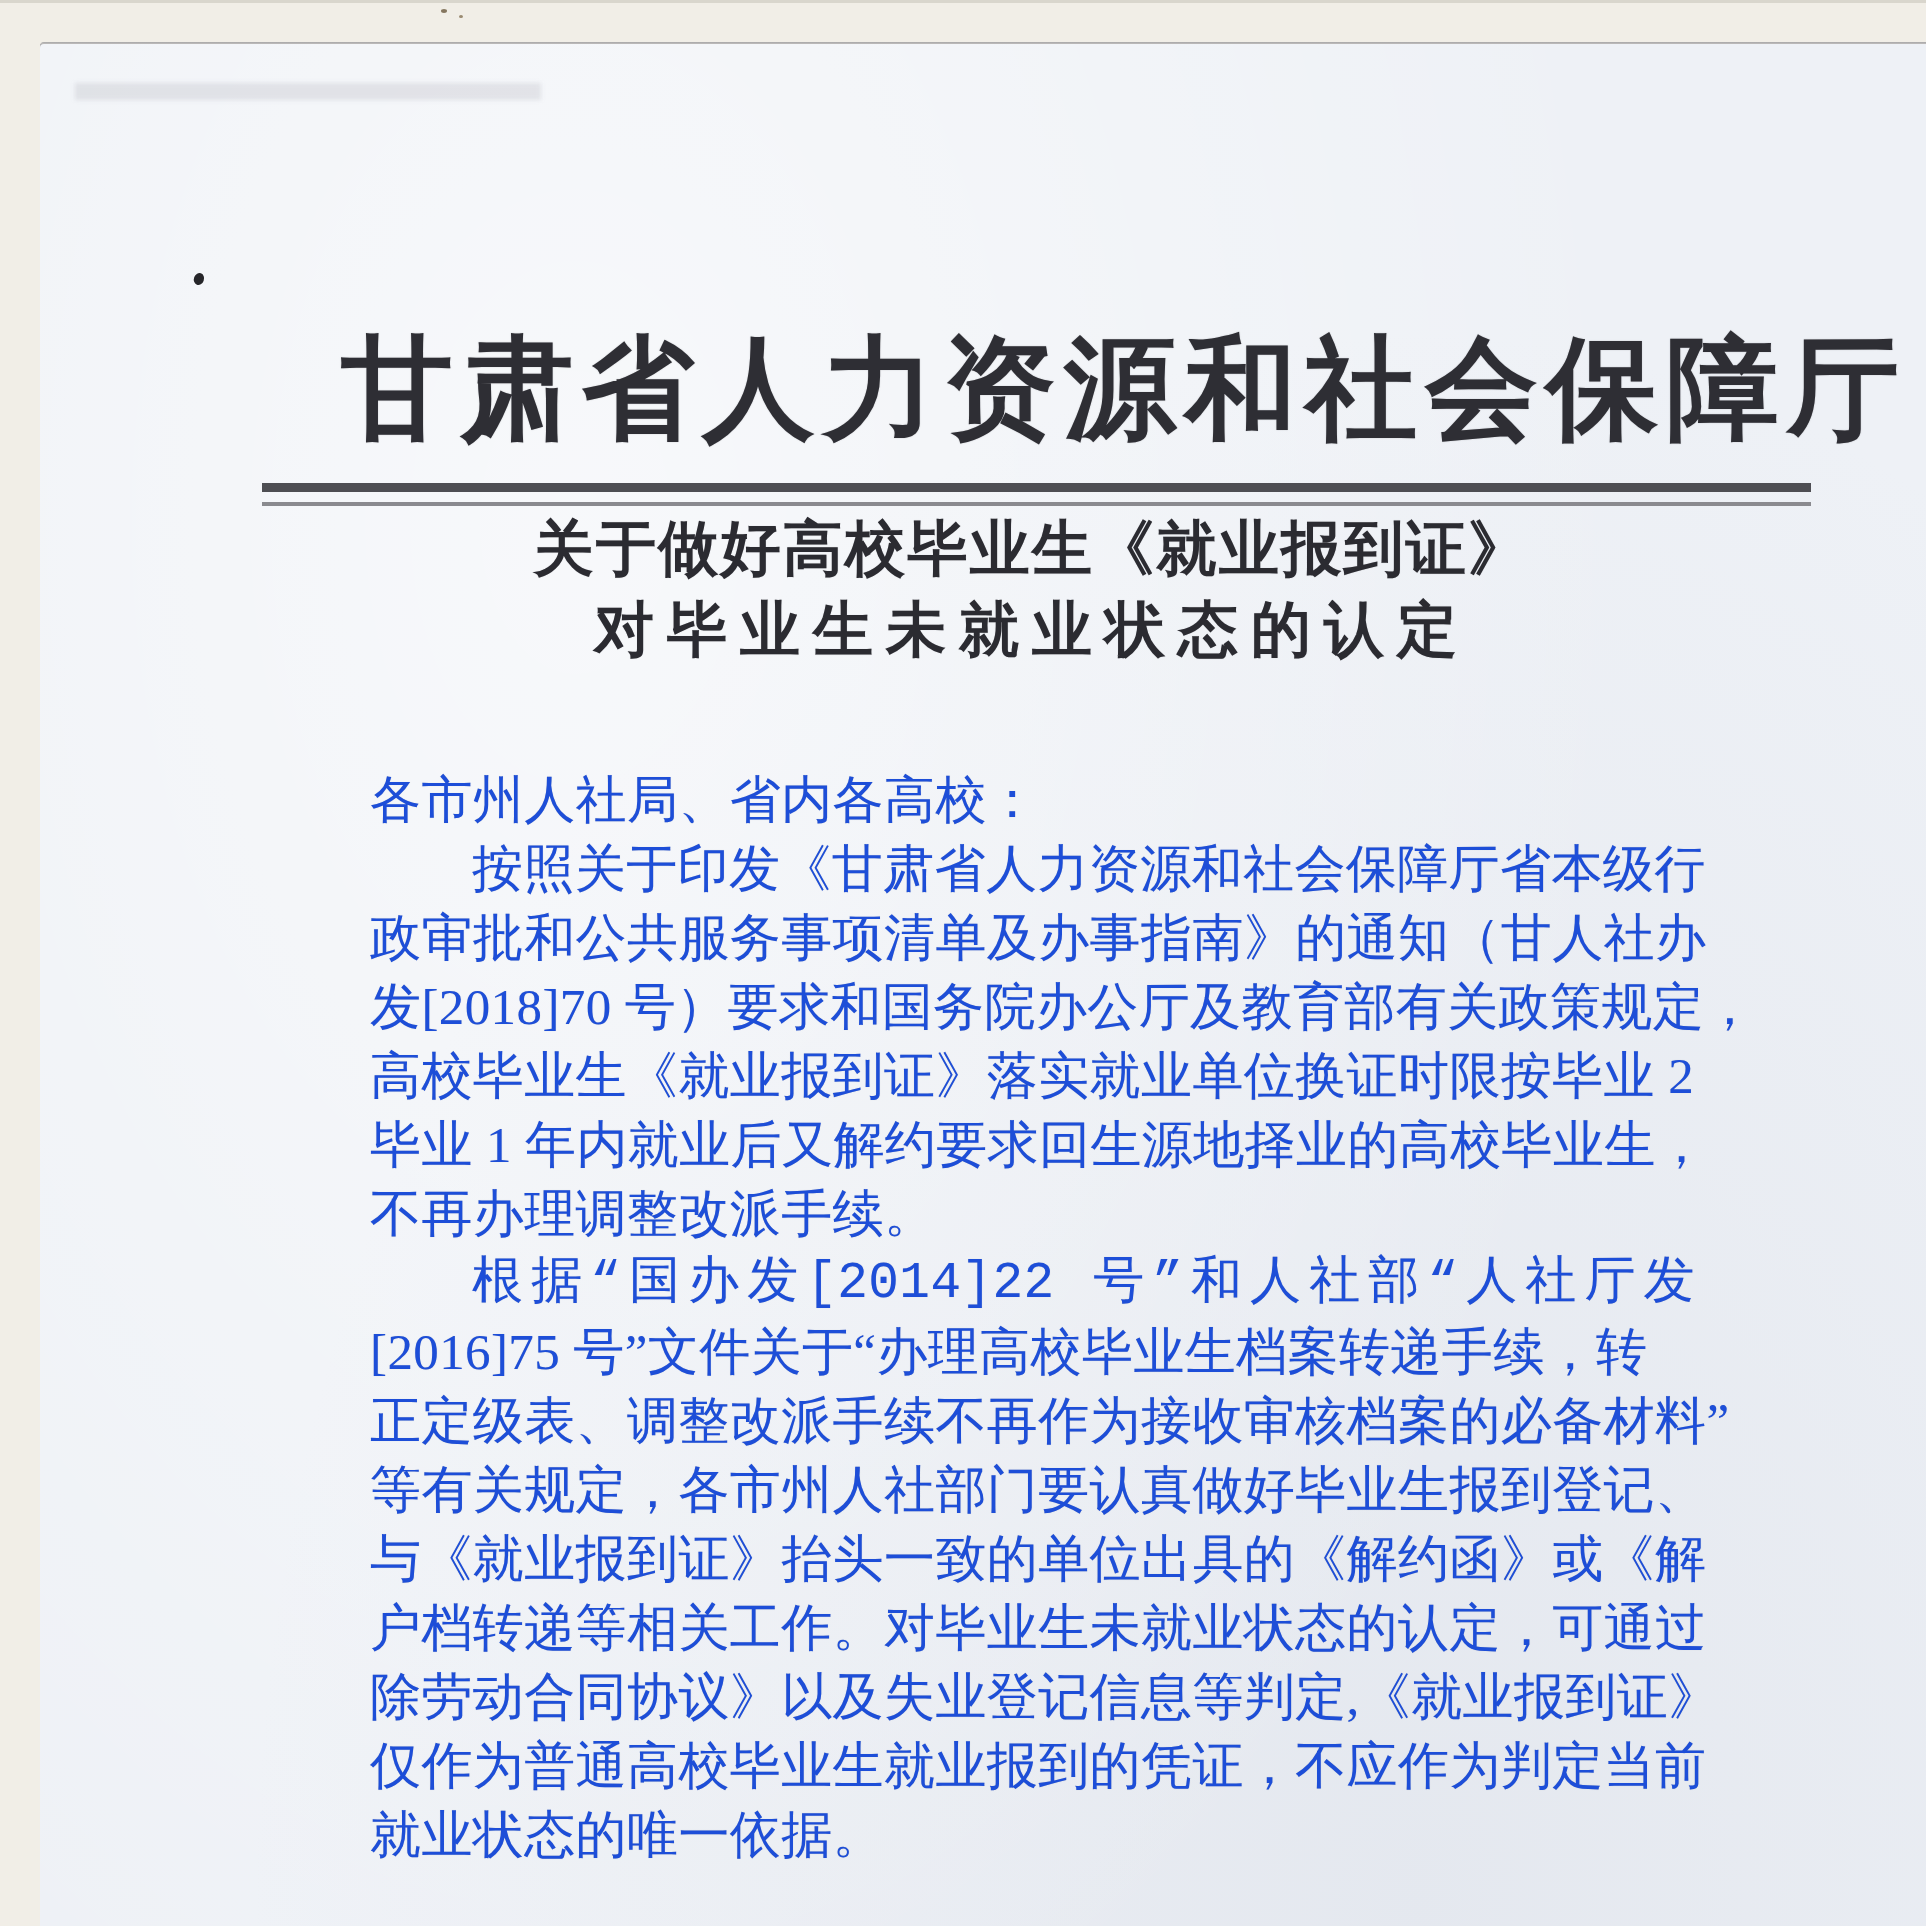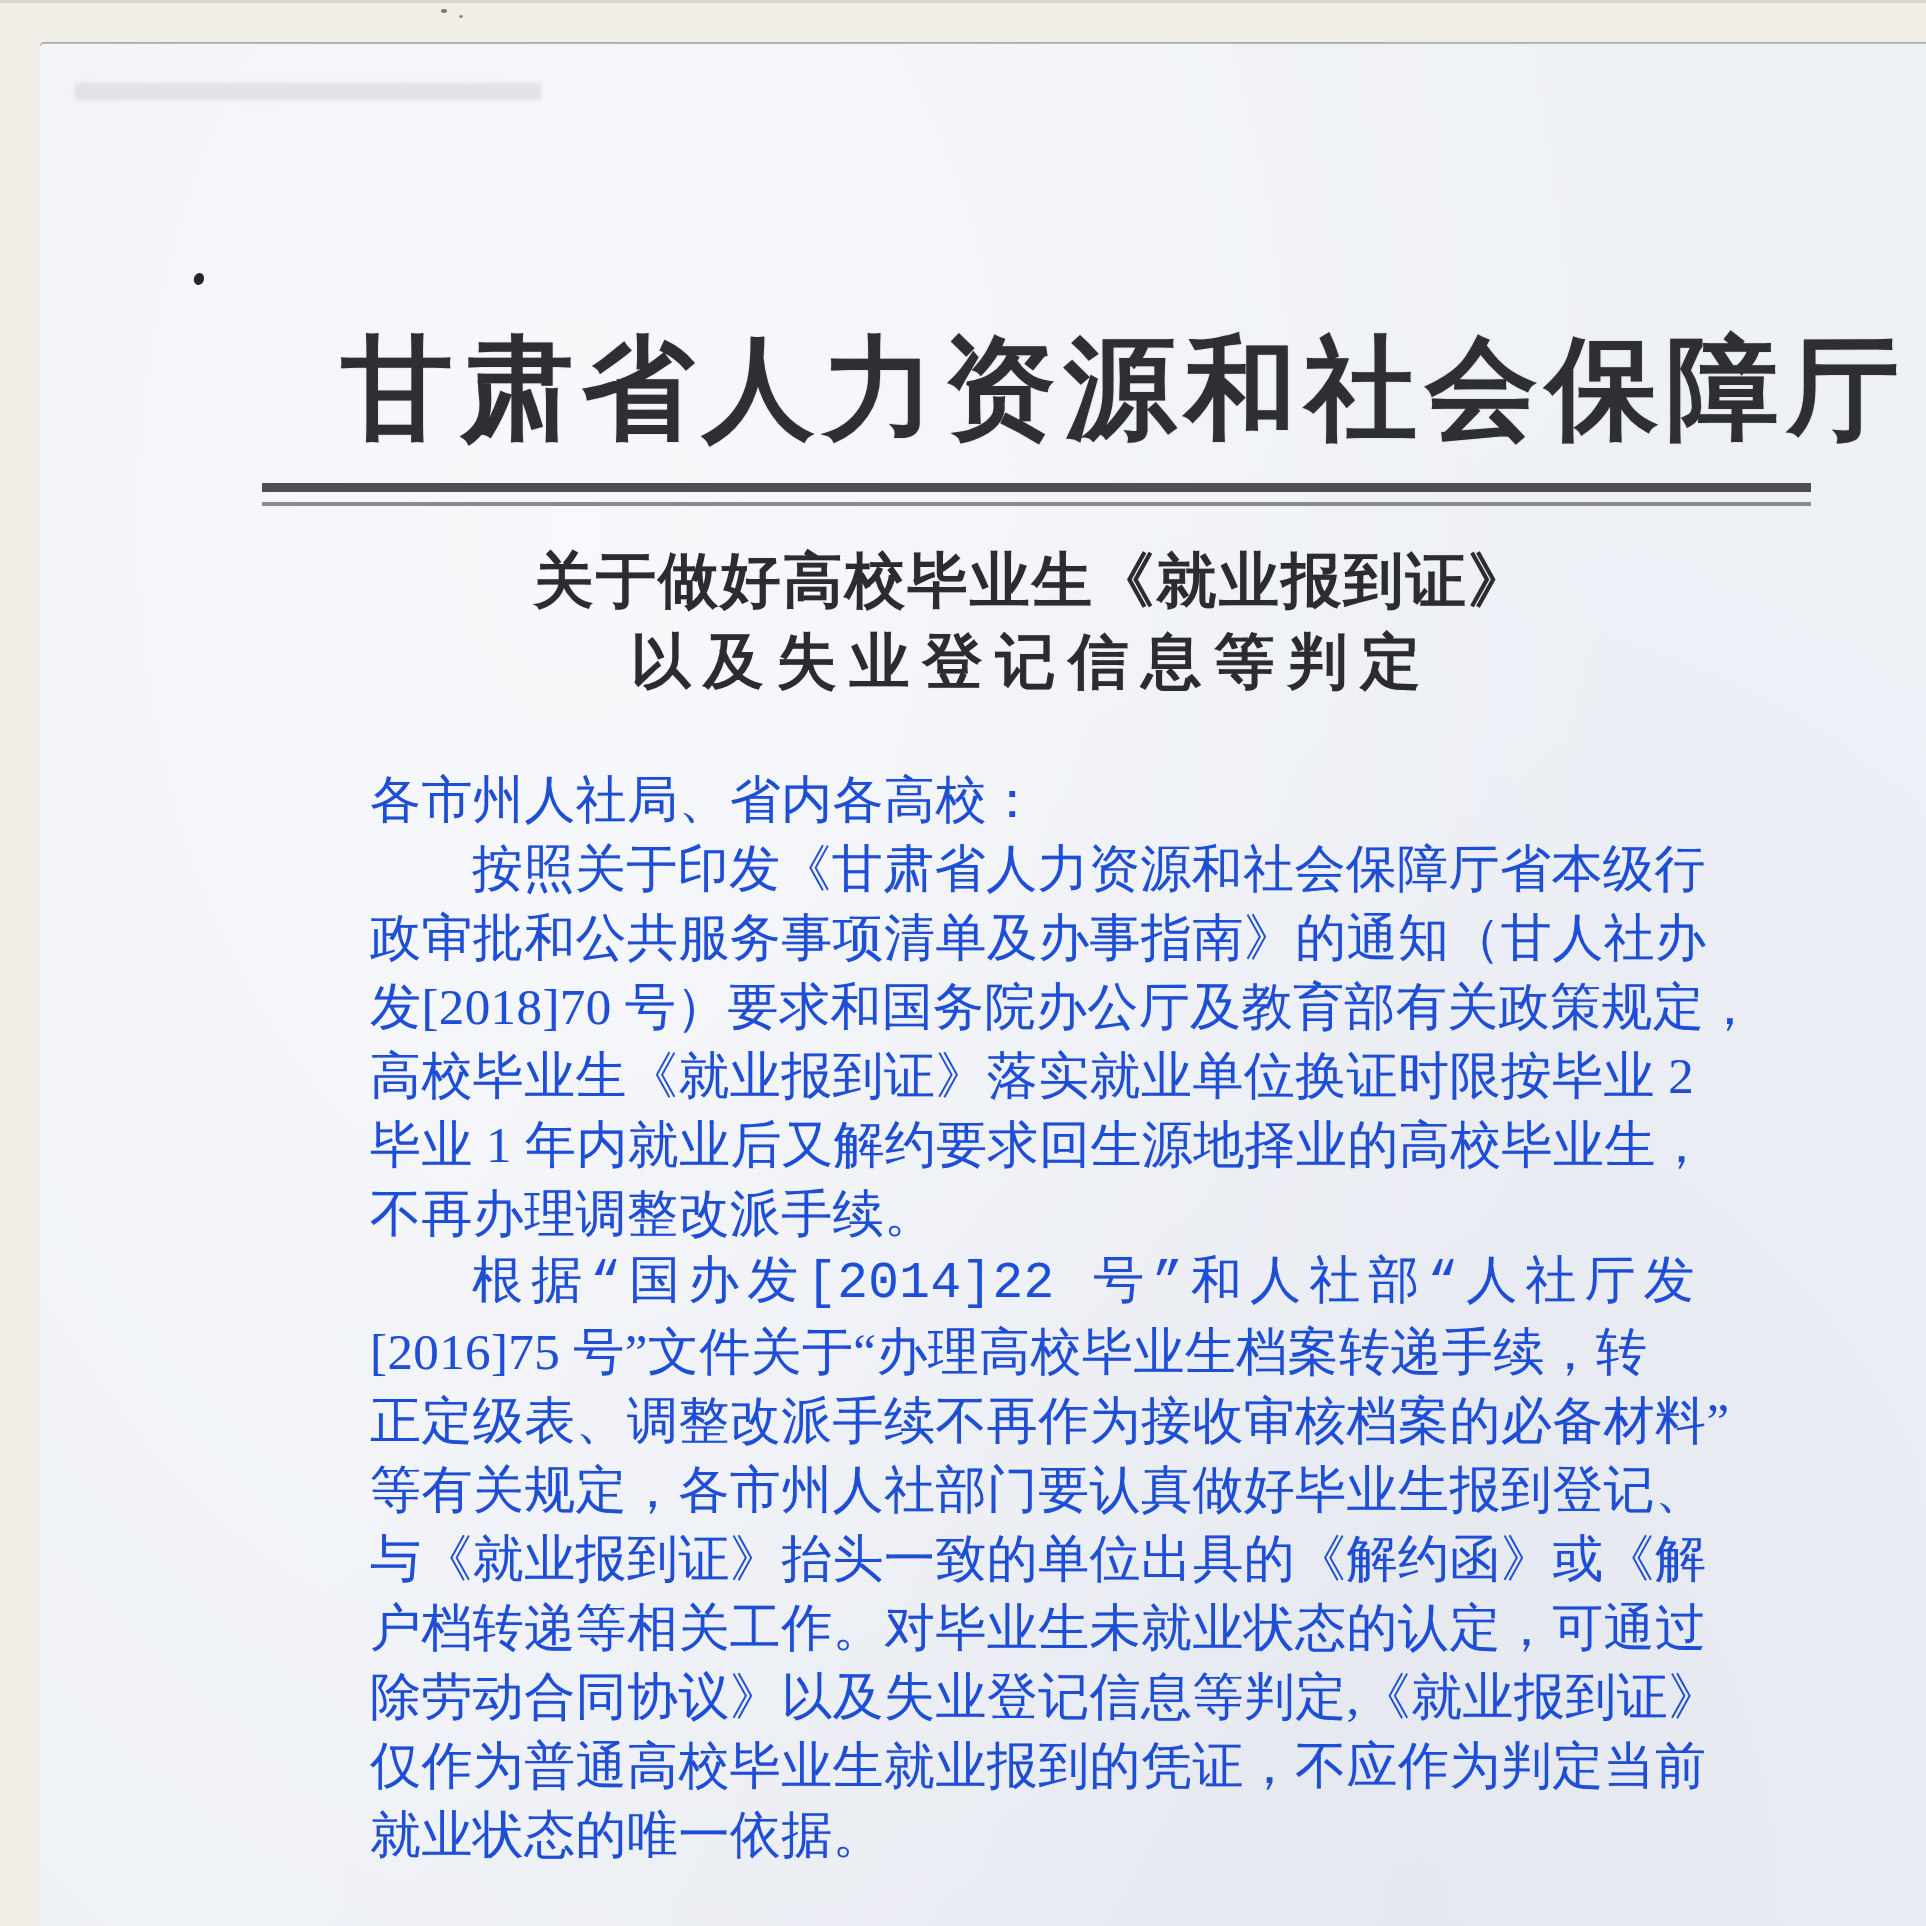--- a/index.html
+++ b/index.html
@@ -37,21 +37,21 @@
     font-size:112px;line-height:119px;font-weight:700;
     letter-spacing:8.5px;color:#2e2e34;
     text-shadow:0 0 1.2px rgba(46,46,52,.35);
     margin-left:44px;
   }
   .rule-thick-top{position:absolute;left:262px;top:483px;width:1549px;height:9.2px;background:#4e4e53;}
   .rule-thin-top{position:absolute;left:262px;top:502px;width:1549px;height:3.5px;background:#8a8a8f;}
   
   .doc-title{position:absolute;left:327px;width:1410px;text-align:center;white-space:nowrap;
     font-weight:700;color:#2b2b31;font-size:60px;line-height:64px;
-    text-shadow:0 0 0.8px rgba(43,43,49,.3);margin-top:32px;}
+    text-shadow:0 0 0.8px rgba(43,43,49,.3);}
   .doc-title.l1{top:517px;letter-spacing:2.3px;}
   .doc-title.l2{top:598px;letter-spacing:13px;}
   
   .body-block{position:absolute;left:370px;top:766px;width:1333px;}
   .line{
     white-space:nowrap;height:69px;line-height:69px;
     font-size:51px;letter-spacing:0.4px;color:#1d4ed8;
     text-shadow:0 0 0.8px rgba(61,61,68,.25);
   }
   .indent{padding-left:102px;}
@@ -69,21 +69,21 @@
 <div class="band"></div>
 <div class="dot"></div>
 <div class="speck1"></div>
 <div class="speck2"></div>
 
 <div class="agency">甘肃省人力资源和社会保障厅</div>
 <div class="rule-thick-top"></div>
 <div class="rule-thin-top"></div>
 
 <div class="doc-title l1">关于做好高校毕业生《就业报到证》</div>
-<div class="doc-title l2">以及失业登记信息等判定</div>
+<div class="doc-title l2">对毕业生未就业状态的认定</div>
 
 <div class="body-block">
   <div class="line">各市州人社局、省内各高校：</div>
   <div class="line indent">按照关于印发《甘肃省人力资源和社会保障厅省本级行</div>
   <div class="line">政审批和公共服务事项清单及办事指南》的通知（甘人社办</div>
   <div class="line">发[2018]70 号）要求和国务院办公厅及教育部有关政策规定，</div>
   <div class="line">高校毕业生《就业报到证》落实就业单位换证时限按毕业 2</div>
   <div class="line">毕业 1 年内就业后又解约要求回生源地择业的高校毕业生，</div>
   <div class="line">不再办理调整改派手续。</div>
   <div class="line indent justify">根据“国办发[2014]22 号”和人社部“人社厅发</div>

